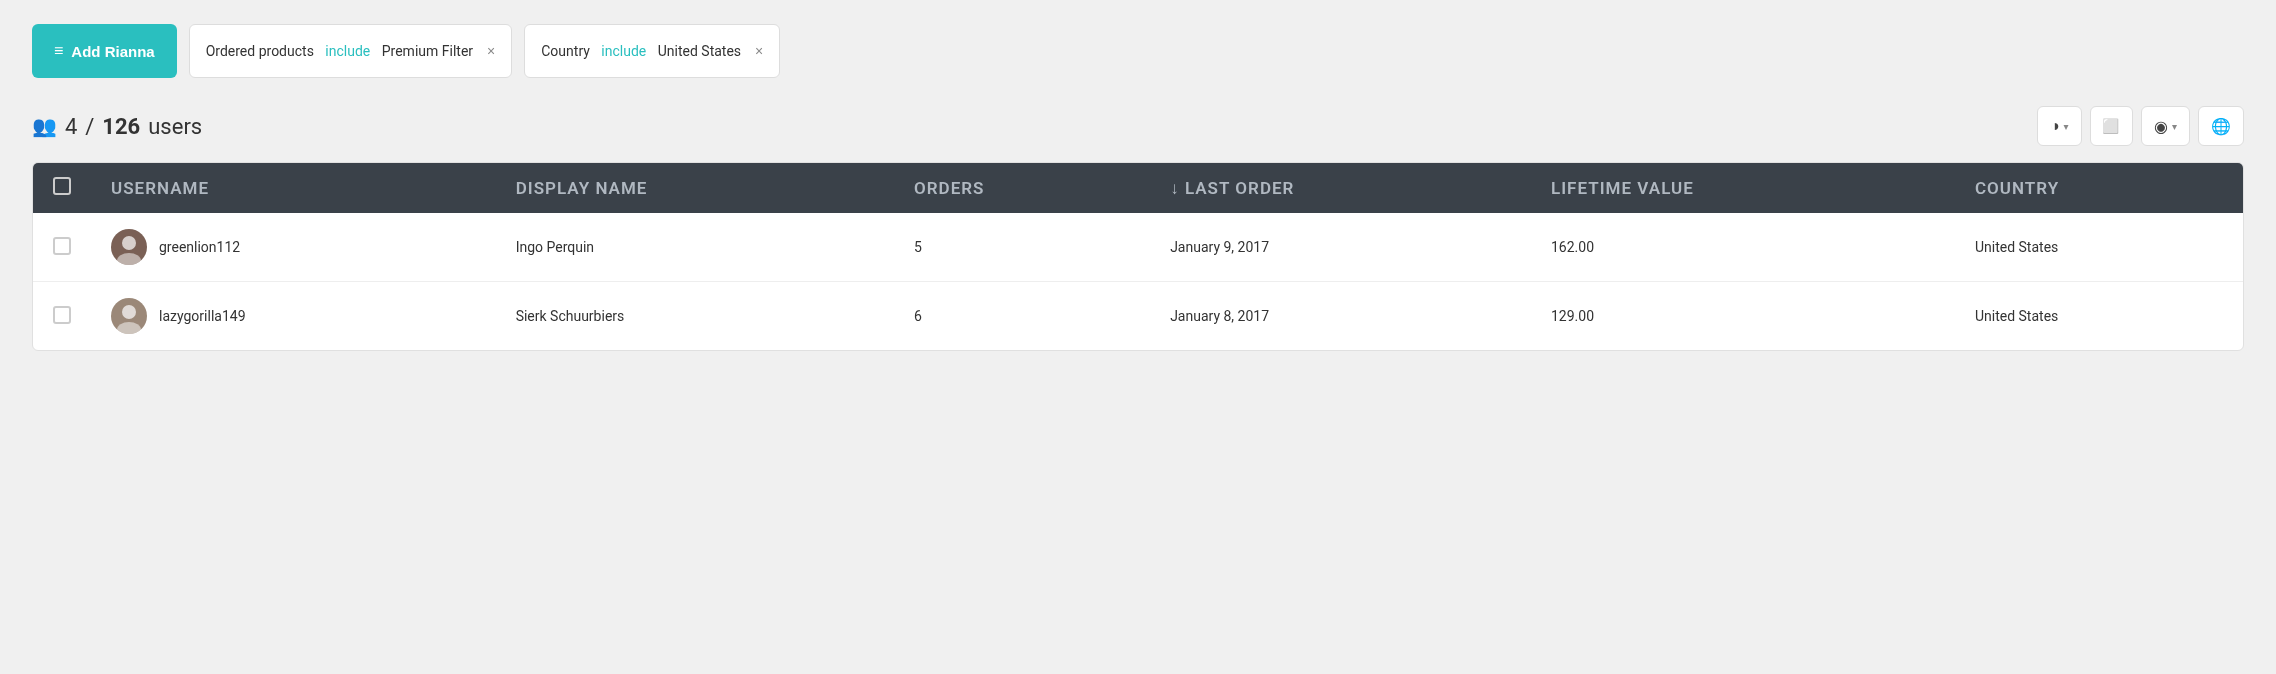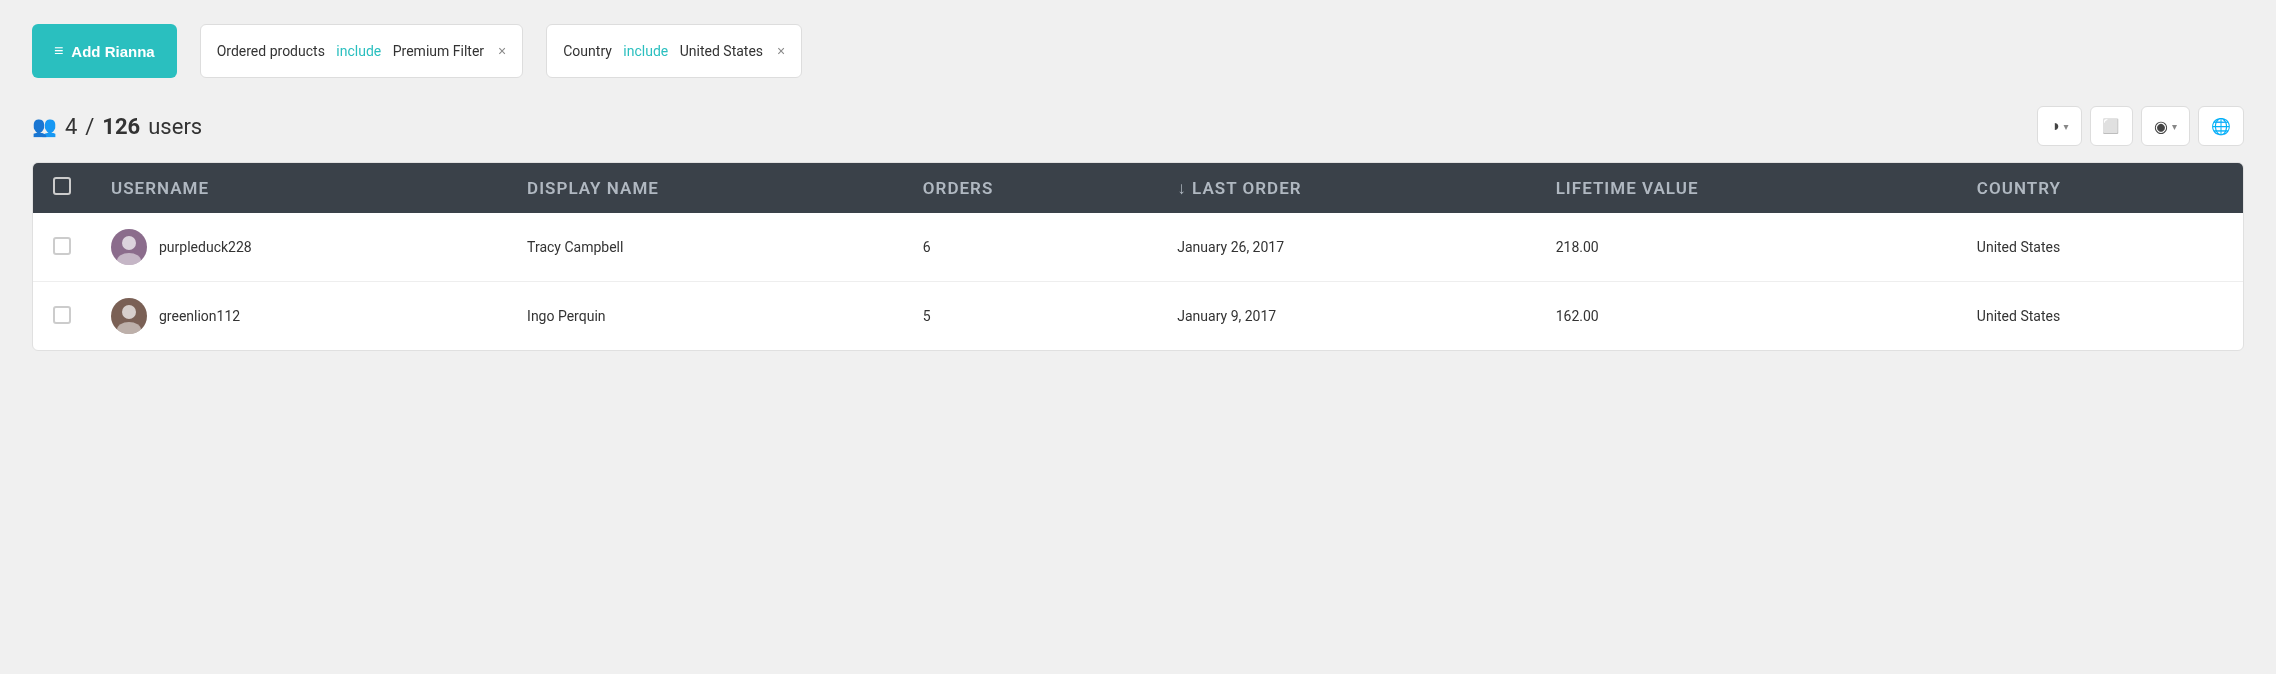--- a/index.html
+++ b/index.html
@@ -44,21 +44,20 @@
       display: flex;
       align-items: center;
       background: #fff;
       border: 1px solid #ddd;
       border-radius: 6px;
       padding: 10px 16px;
       font-size: 14px;
       color: #333;
       height: 54px;
       gap: 4px;
-      margin-left: 11px;
     }
     .filter-chip .operator {
       color: #2abfbf;
       font-weight: 400;
     }
     .filter-chip .close-btn {
       margin-left: 10px;
       cursor: pointer;
       color: #888;
       font-size: 14px;
@@ -251,41 +250,20 @@
           </th>
           <th>
             <span>LIFETIME VALUE</span>
           </th>
           <th>
             <span>COUNTRY</span>
           </th>
         </tr>
       </thead>
       <tbody id="table-body">
-      <tr>
-    <td class="checkbox-cell">
-      <span class="checkbox"></span>
-    </td>
-    <td>
-      <div class="username-cell">
-        <div class="avatar avatar-1">
-          <svg width="36" height="36" viewBox="0 0 36 36" xmlns="http://www.w3.org/2000/svg">
-            <circle cx="18" cy="14" r="7" fill="rgba(255,255,255,0.7)"></circle>
-            <ellipse cx="18" cy="32" rx="12" ry="8" fill="rgba(255,255,255,0.5)"></ellipse>
-          </svg>
-        </div>
-        <span>purpleduck228</span>
-      </div>
-    </td>
-    <td>Tracy Campbell</td>
-    <td>6</td>
-    <td>January 26, 2017</td>
-    <td>218.00</td>
-    <td>United States</td>
-  </tr>
           <tr>
     <td class="checkbox-cell">
       <span class="checkbox"></span>
     </td>
     <td>
       <div class="username-cell">
         <div class="avatar avatar-3">
           <svg width="36" height="36" viewBox="0 0 36 36" xmlns="http://www.w3.org/2000/svg">
             <circle cx="18" cy="14" r="7" fill="rgba(255,255,255,0.7)"></circle>
             <ellipse cx="18" cy="32" rx="12" ry="8" fill="rgba(255,255,255,0.5)"></ellipse>
@@ -293,17 +271,38 @@
         </div>
         <span>greenlion112</span>
       </div>
     </td>
     <td>Ingo Perquin</td>
     <td>5</td>
     <td>January 9, 2017</td>
     <td>162.00</td>
     <td>United States</td>
   </tr>
+          <tr>
+    <td class="checkbox-cell">
+      <span class="checkbox"></span>
+    </td>
+    <td>
+      <div class="username-cell">
+        <div class="avatar avatar-4">
+          <svg width="36" height="36" viewBox="0 0 36 36" xmlns="http://www.w3.org/2000/svg">
+            <circle cx="18" cy="14" r="7" fill="rgba(255,255,255,0.7)"></circle>
+            <ellipse cx="18" cy="32" rx="12" ry="8" fill="rgba(255,255,255,0.5)"></ellipse>
+          </svg>
+        </div>
+        <span>lazygorilla149</span>
+      </div>
+    </td>
+    <td>Sierk Schuurbiers</td>
+    <td>6</td>
+    <td>January 8, 2017</td>
+    <td>129.00</td>
+    <td>United States</td>
+  </tr>
         </tbody>
     </table>
   </div>
 
 </div>
 
 </body></html>

